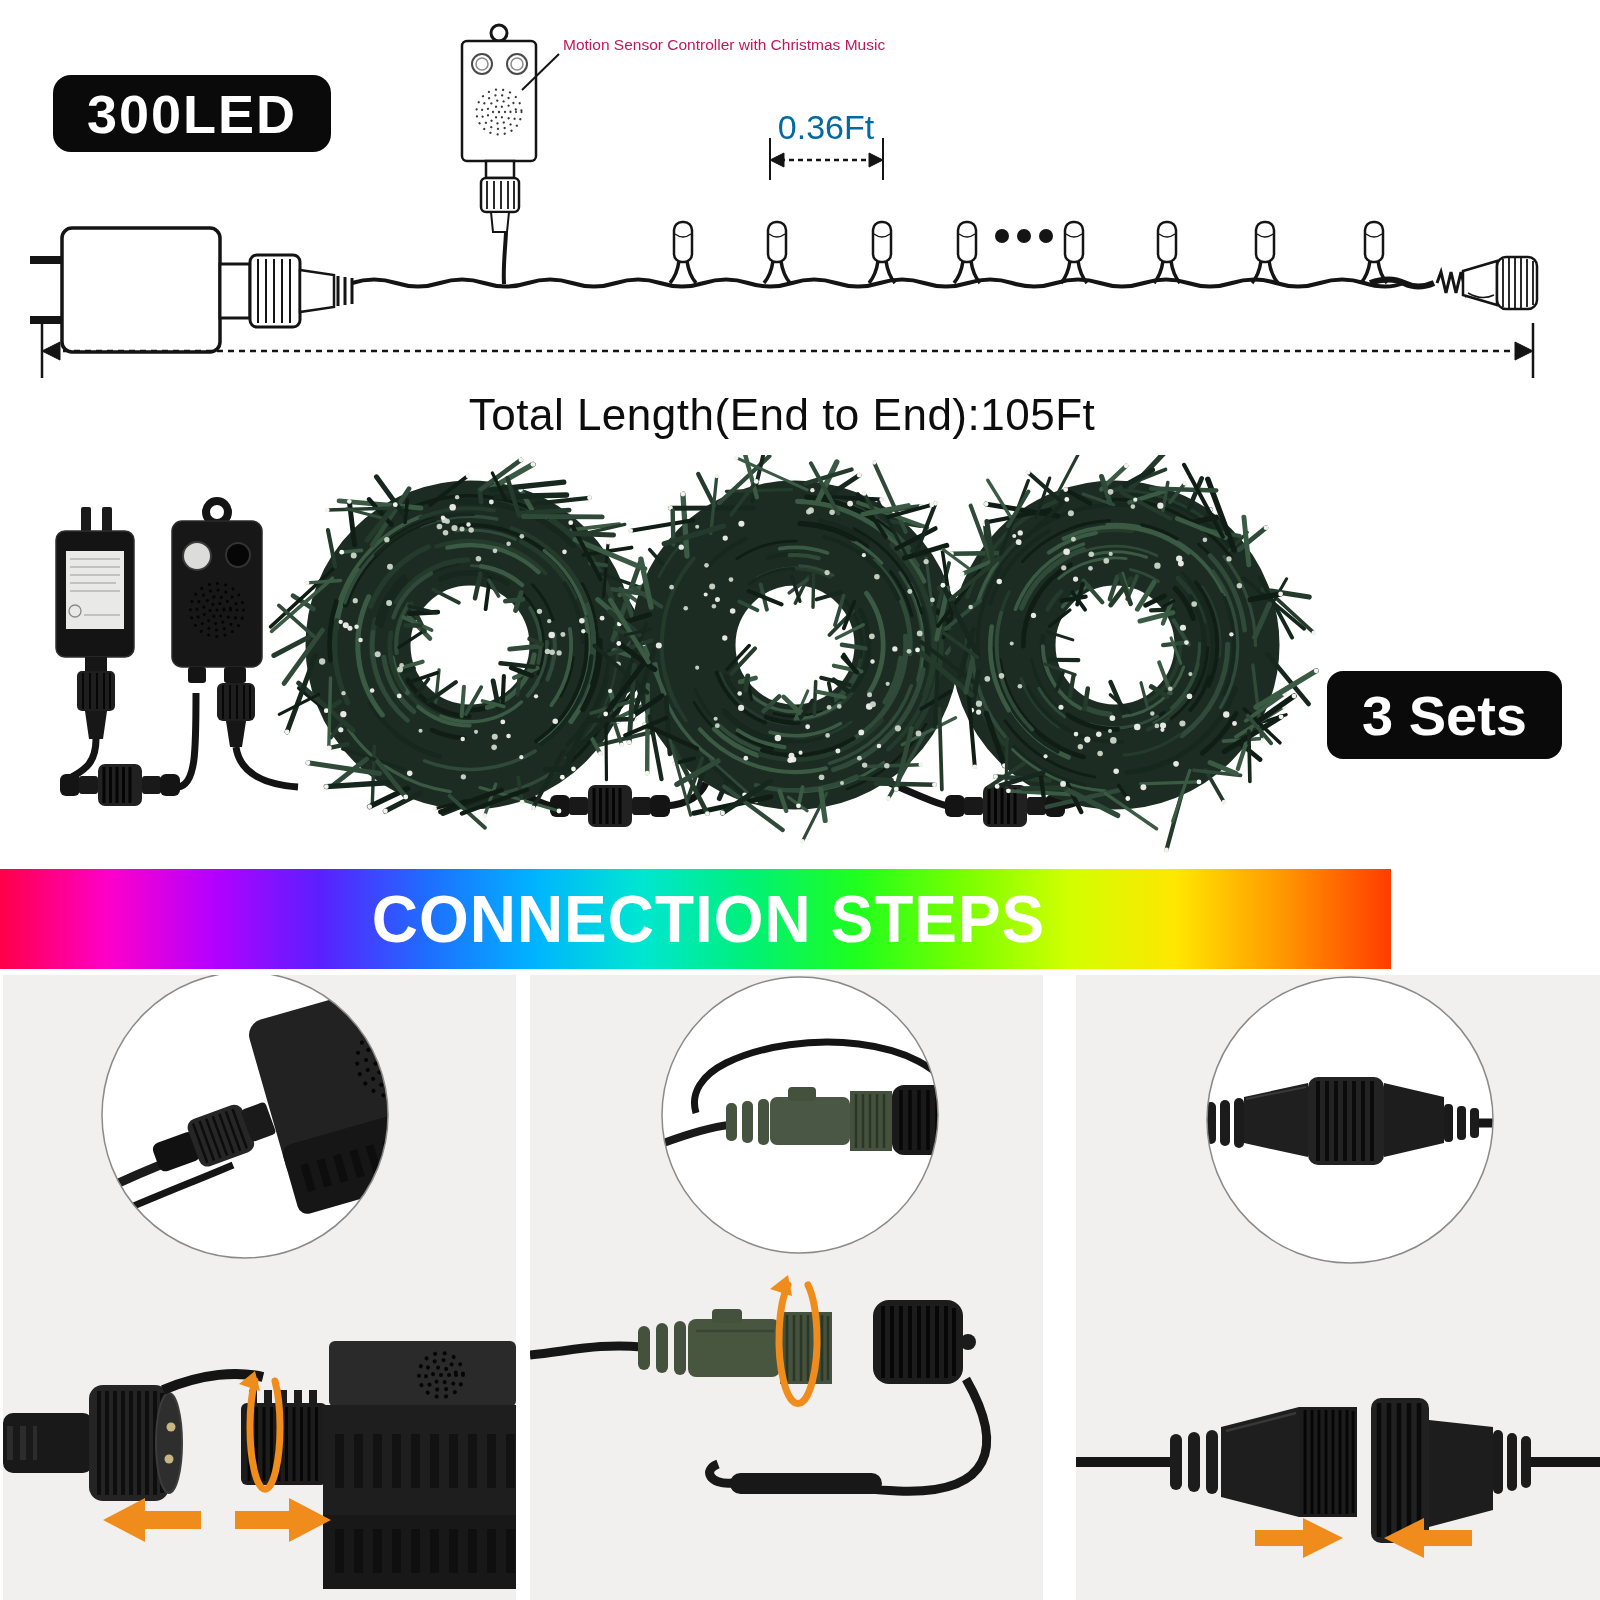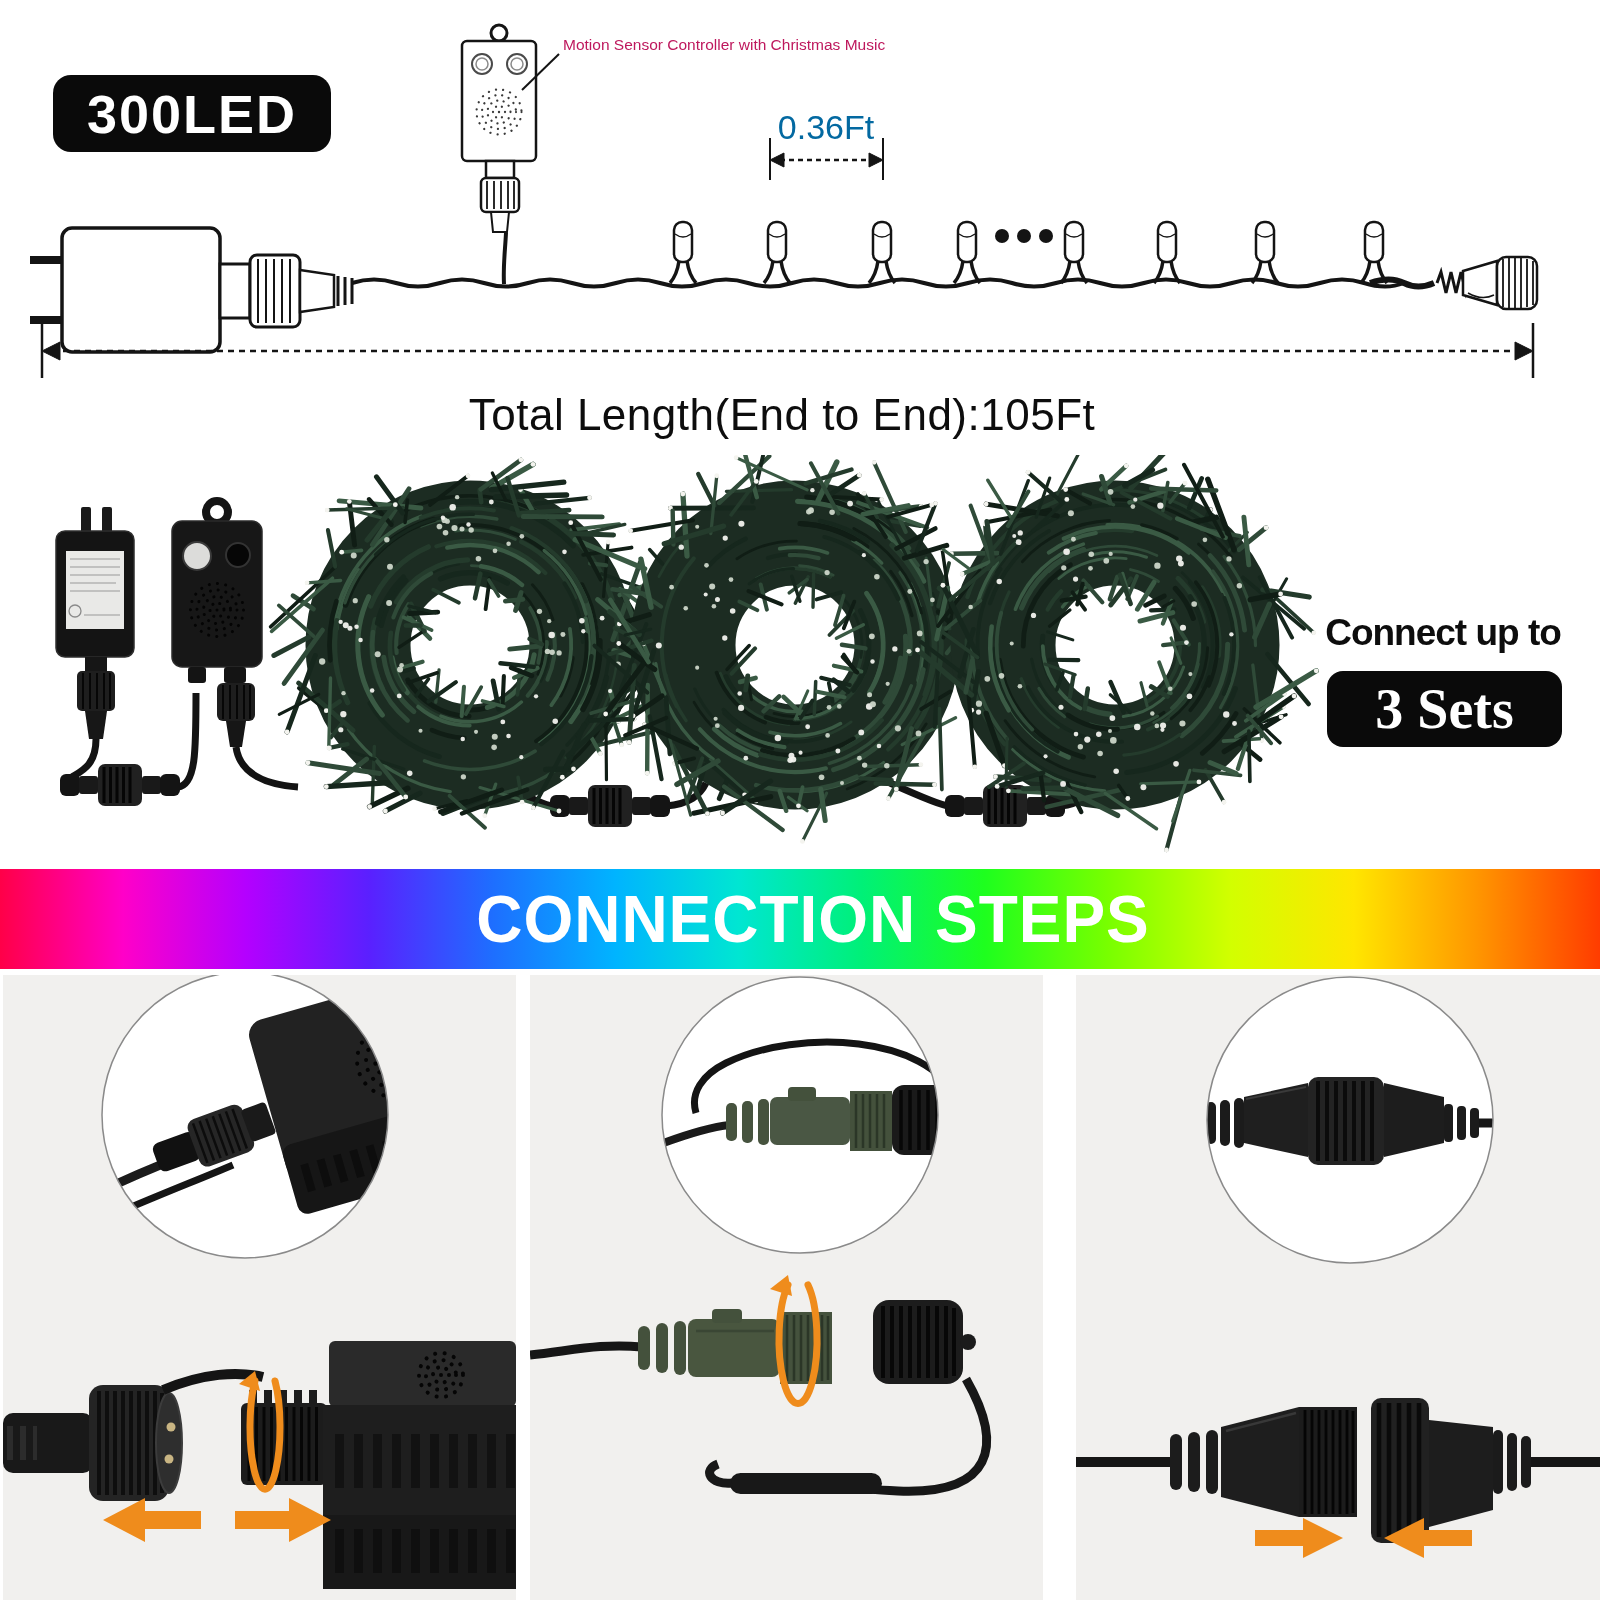--- a/index.html
+++ b/index.html
@@ -12,25 +12,25 @@
   .led-badge{left:53px;top:75px;width:278px;height:77px;background:#0a0a0a;color:#fff;
     border-radius:18px;display:flex;align-items:center;justify-content:center;
     font-size:54px;font-weight:800;letter-spacing:2px;}
   .ctrl-label{left:563px;top:36px;font-size:15.5px;color:#be185d;white-space:nowrap;}
   .spacing-label{left:726px;top:108px;width:200px;text-align:center;font-size:34px;color:#0369a1;}
   .total-label{left:0;top:390px;width:1564px;text-align:center;font-size:44px;color:#0d0d0d;letter-spacing:0.5px;}
 
   
   .connect-label{left:1318px;top:612px;width:250px;text-align:center;font-size:37px;font-weight:800;
     letter-spacing:-1px;color:#0d0d0d;white-space:nowrap;}
-  .sets-badge{left:1327px;top:671px;width:235px;height:76px;background:#0a0a0a;color:#fff;border-radius:16px;
-    display:flex;align-items:center;justify-content:center;font-size:56px;font-weight:800;font-family:Liberation Serif, serif;}
+  .sets-badge{left:1327px;top:671px;width:235px;height:88px;background:#0a0a0a;color:#fff;border-radius:16px;
+    display:flex;align-items:center;justify-content:center;font-size:56px;font-weight:800;}
 
   
-  .banner{left:0;top:869px;width:1600px;height:100px;
+  .banner{left:0;top:869px;width:1391px;height:100px;
     background:linear-gradient(90deg,#ff0048,#ff00c8,#b400ff,#5a20ff,#1e6eff,#00b4ff,#00e6d2,#00f078,#1eff1e,#78ff00,#d2ff00,#ffe600,#ff9600,#ff3c00);}
   .banner-title{position:absolute;left:26px;right:0;top:0;bottom:0;display:flex;align-items:center;justify-content:center;
     color:#fff;font-size:66px;font-weight:800;letter-spacing:1px;transform:scaleX(0.97);white-space:nowrap;}
 
   
   .panel{background:#f1f0ee;}
   .panel1{left:3px;top:975px;width:513px;height:625px;}
   .panel2{left:530px;top:975px;width:513px;height:625px;}
   .panel3{left:1076px;top:975px;width:524px;height:625px;}
 </style>
@@ -1098,21 +1098,20 @@
           <circle cx="1091.2915732347608" cy="99.29045664751787" r="2.7822377751115708" fill="#ccd6c9" opacity="0.95"></circle>
           <circle cx="1137.244690710972" cy="271.9435479058121" r="3.267407698207535" fill="#f2f2ee" opacity="0.95"></circle>
           <circle cx="1170.2514051338317" cy="233.82390474476222" r="2.2987179507967084" fill="#ccd6c9" opacity="0.95"></circle>
           <circle cx="1098.7903109972578" cy="279.13104376610767" r="2.748563467664644" fill="#f2f2ee" opacity="0.95"></circle>
           <circle cx="1162.4505363591086" cy="274.84909584442437" r="2.084861149638891" fill="#f2f2ee" opacity="0.95"></circle>
           <circle cx="1075.576329586311" cy="124.06402951978845" r="2.5811090282397346" fill="#f2f2ee" opacity="0.95"></circle>
         </g>
       </g>
   </svg>
 
-  <div class="abs connect-label">Connect up to</div>
   <div class="abs sets-badge">3 Sets</div>
 
   <div class="abs banner" style="background: linear-gradient(90deg, rgb(255, 0, 72), rgb(255, 0, 200), rgb(180, 0, 255), rgb(90, 32, 255), rgb(30, 110, 255), rgb(0, 180, 255), rgb(0, 230, 210), rgb(0, 240, 120), rgb(30, 255, 30), rgb(120, 255, 0), rgb(210, 255, 0), rgb(255, 230, 0), rgb(255, 150, 0), rgb(255, 60, 0));">
     <div class="banner-title">CONNECTION STEPS</div>
   </div>
 
   <div class="abs panel panel1">
     <svg width="513" height="625" viewBox="0 0 513 625">
       <defs>
           <clipPath id="c1">

